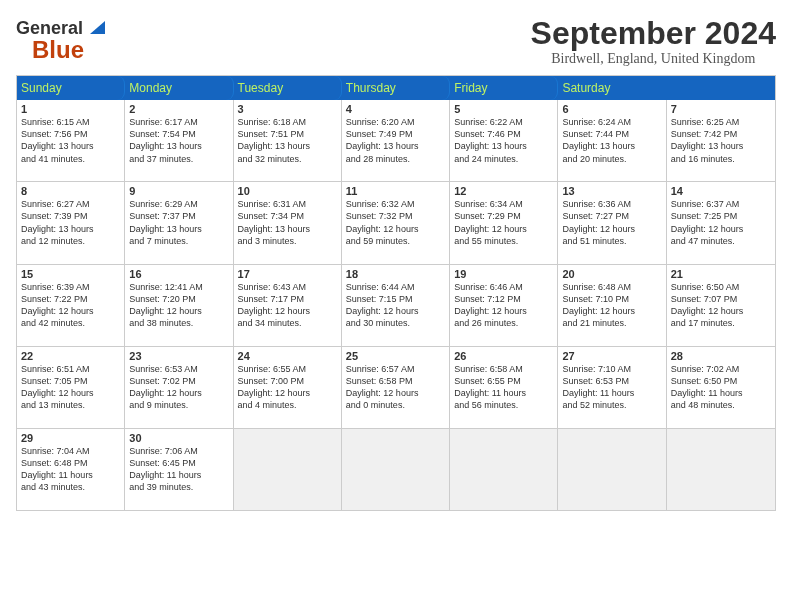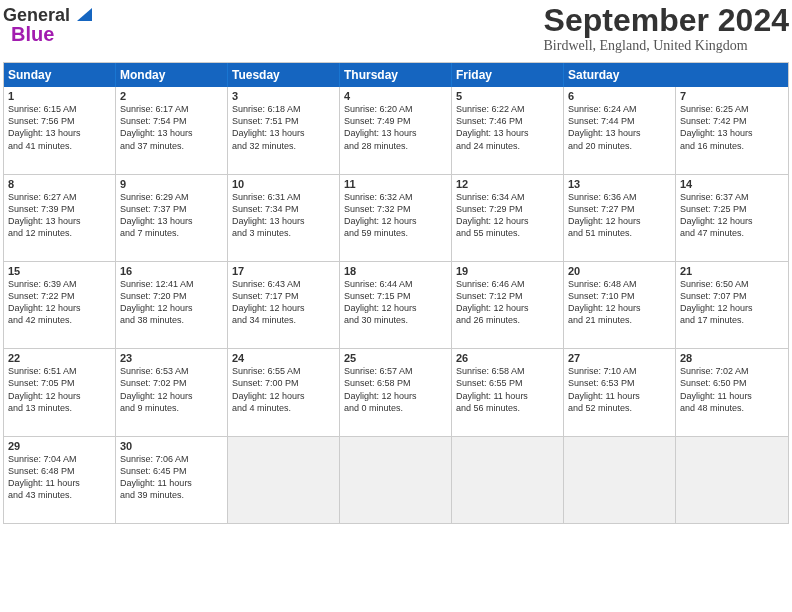--- a/index.html
+++ b/index.html
@@ -6,36 +6,36 @@
     body {
       font-family: Arial, sans-serif;
       background: #fff;
       width: 792px;
       height: 612px;
       overflow: hidden;
     }
     .page {
       width: 792px;
       height: 527px;
-      padding: 3px;
+      padding: 16px;
       display: flex;
       flex-direction: column;
     }
     .header {
       display: flex;
       justify-content: space-between;
       align-items: flex-start;
       margin-bottom: 8px;
     }
     .logo-wrapper {
       position: relative;
       display: inline-block;
     }
     .title-block {
-      text-align: left;
+      text-align: center;
     }
     .month-title {
       font-size: 32px;
       font-weight: bold;
       color: #333;
       line-height: 1.1;
     }
     .location {
       font-size: 14px;
       color: #555;
@@ -46,26 +46,27 @@
       display: flex;
       flex-direction: column;
       border: 1px solid #ccc;
     }
     .cal-header {
       display: grid;
       grid-template-columns: repeat(7, 1fr);
       background: #1565C0;
     }
     .cal-header-cell {
-      color: #ffffff;
+      color: #bef264;
       font-size: 12px;
-      font-weight: bold;
+      font-weight: normal;
       padding: 5px 4px;
       text-align: left;
       border-right: 1px solid #1976D2;
+      border-radius: 8px;
     }
     .cal-header-cell:last-child { border-right: none; }
     .cal-body {
       flex: 1;
       display: flex;
       flex-direction: column;
     }
     .cal-row {
       display: grid;
       grid-template-columns: repeat(7, 1fr);
@@ -104,21 +105,21 @@
     <div class="logo-wrapper">
       <div style="display:flex;align-items:center;gap:0px;">
         <span style="font-size:18px;font-weight:bold;color:#333;">General</span>
         <span style="display:inline-block;position:relative;margin-left:2px;">
           <svg width="20" height="20" viewBox="0 0 20 20">
             <polygon points="5,18 20,18 20,5" fill="#1565C0"></polygon>
           </svg>
         </span>
       </div>
       <div style="margin-top:-4px;">
-        <span style="font-size:20px;font-weight:bold;color:#a21caf;margin-left:8px;">Blue</span>
+        <span style="font-size:24px;font-weight:bold;color:#c2410c;margin-left:16px;">Blue</span>
       </div>
     </div>
     <div class="title-block">
       <div class="month-title">September 2024</div>
       <div class="location">Birdwell, England, United Kingdom</div>
     </div>
   </div>
 
   <div class="calendar">
     <div class="cal-header">

